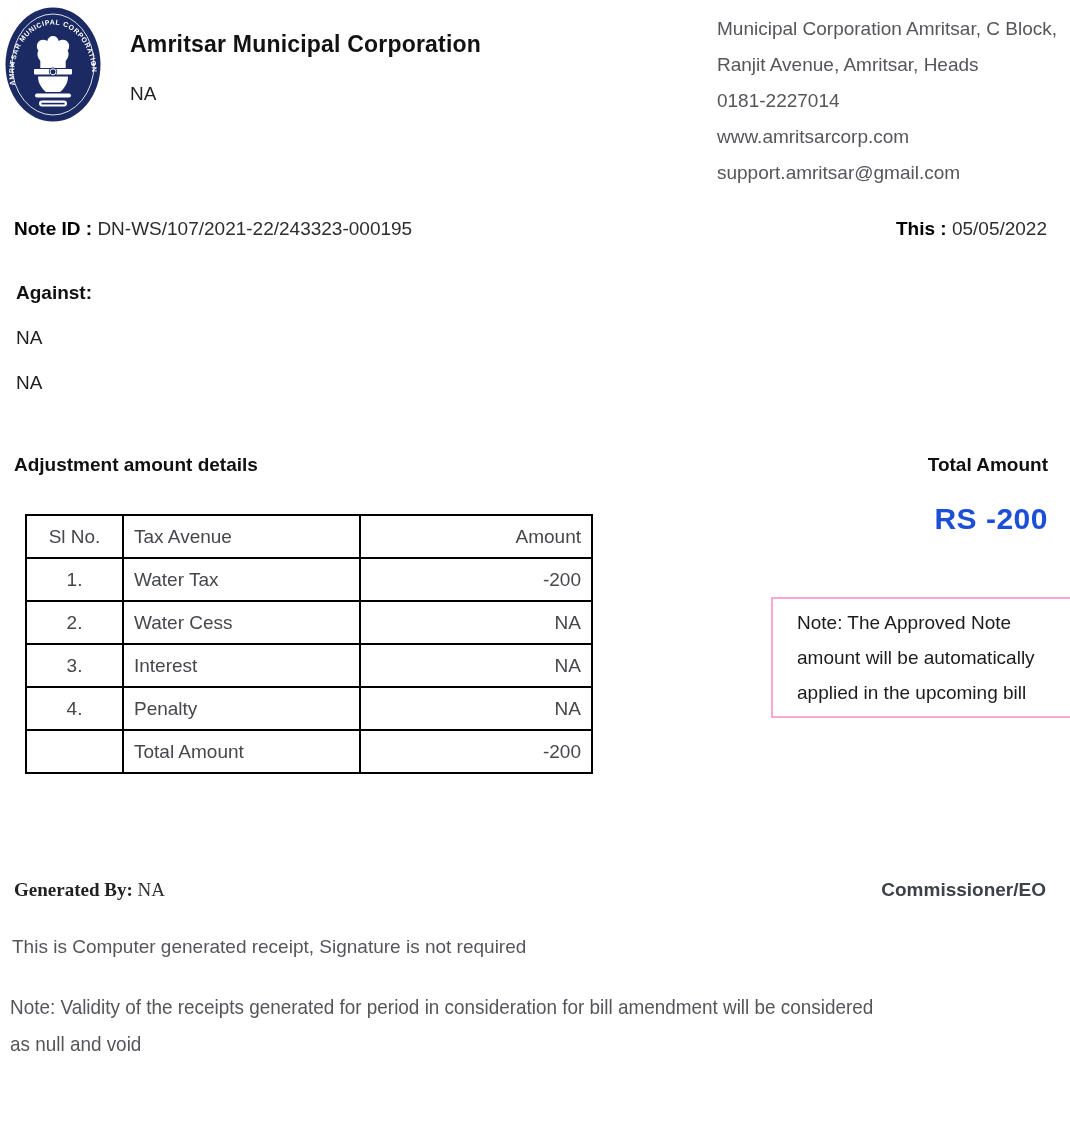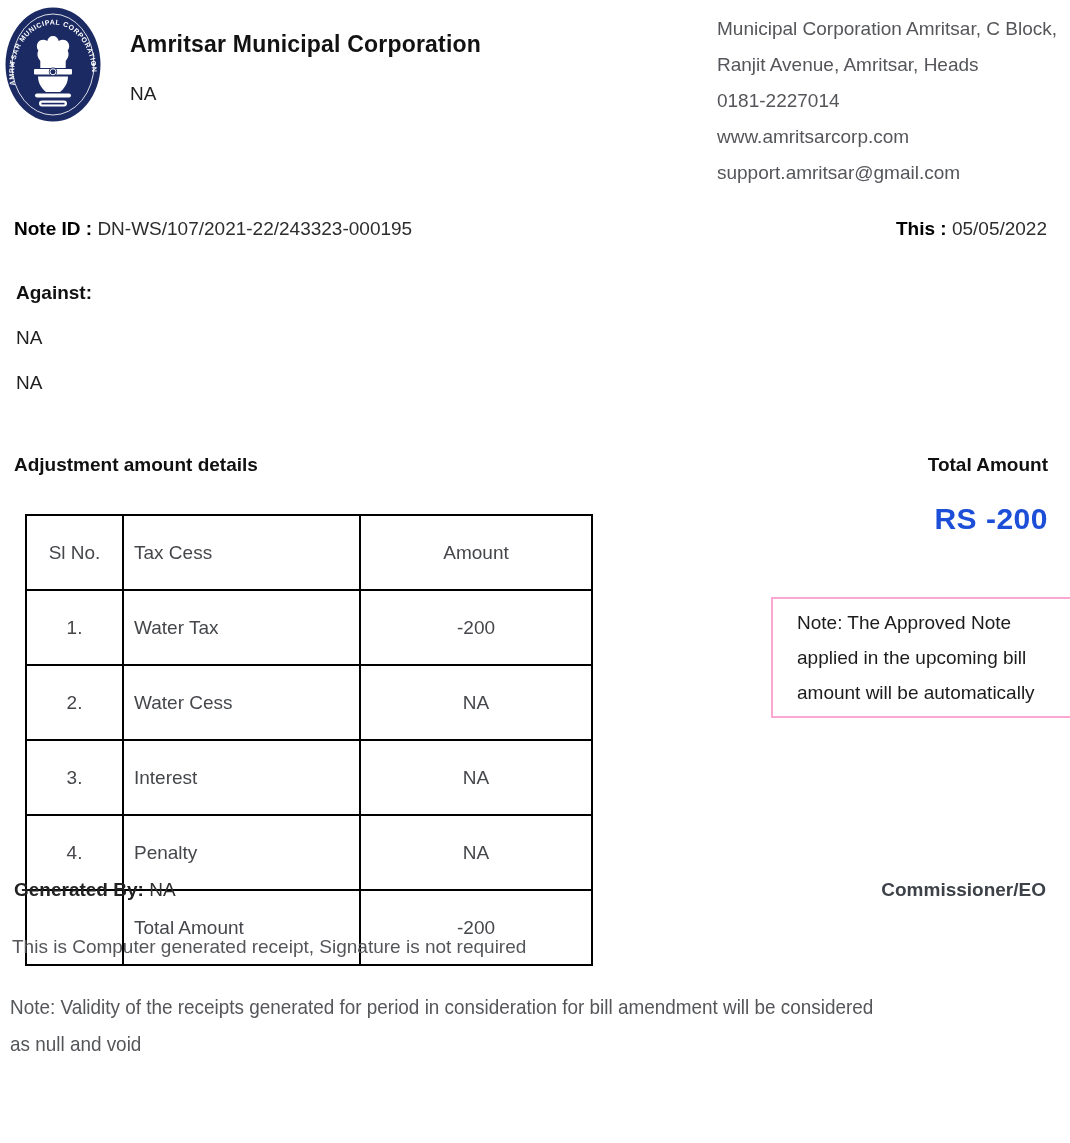--- a/index.html
+++ b/index.html
@@ -21,31 +21,31 @@
   .against-l1    { position:absolute; left:16px; top:327px; font-size:19px; color:#1f1f1f; }
   .against-l2    { position:absolute; left:16px; top:372px; font-size:19px; color:#1f1f1f; }
   
   .section-title { position:absolute; left:14px; top:454px; font-size:19px; font-weight:bold; color:#101010; }
   .total-label   { position:absolute; right:22px; top:454px; font-size:19px; font-weight:bold; color:#101010; }
   .total-value   { position:absolute; right:22px; top:502px; font-size:30px; font-weight:bold; color:#1d4ed8; letter-spacing:.5px; }
   table.adj {
     position:absolute; left:25px; top:514px; width:500px;
     border-collapse:collapse; table-layout:fixed; font-size:19px; color:#45474b;
   }
-  table.adj td { border:2px solid #000; height:41px; padding:16px 10px; font-weight:normal; background:#fff; }
+  table.adj td { border:2px solid #000; height:41px; padding:0 10px; font-weight:normal; background:#fff; }
   td.c-sl  { text-align:center; width:75px; }
   td.c-tax { text-align:left; width:215px; padding-left:15px; }
-  td.c-amt { text-align:center; width:210px; padding-right:12px; }
+  td.c-amt { text-align:right; width:210px; padding-right:12px; }
   .note-box {
     position:absolute; left:771px; top:597px; width:272px;
     border:2px solid #f9a8d4; padding:6px 24px;
     font-size:19px; line-height:35px; color:#1c1c1c;
   }
   
-  .generated-by { position:absolute; left:14px; top:879px; font-size:19px; color:#2f2f2f; }
+  .generated-by { position:absolute; left:14px; top:879px; font-size:19px; color:#2f2f2f;font-family:Liberation Serif, serif; }
   .generated-by .meta-label { color:#222; }
   .signatory    { position:absolute; right:24px; top:879px; font-size:19px; font-weight:bold; color:#3d4148; }
   .receipt-note { position:absolute; left:12px; top:936px; font-size:19px; color:#55565a; }
   .validity     { position:absolute; left:10px; top:988px; width:1190px; font-size:21px; line-height:37px;
                   color:#55565a; transform:scaleX(0.90); transform-origin:left top; }
 </style>
 </head>
 <body>
 
 <div class="page">
@@ -100,21 +100,21 @@
   <div class="against-l2">NA</div>
 
   <div class="section-title">Adjustment amount details</div>
   <div class="total-label">Total Amount</div>
   <div class="total-value">RS -200</div>
 
   <table class="adj">
     <tbody>
       <tr>
         <td class="c-sl">Sl No.</td>
-        <td class="c-tax">Tax Cess</td>
+        <td class="c-tax">Tax Avenue</td>
         <td class="c-amt">Amount</td>
       </tr>
       <tr>
         <td class="c-sl">1.</td>
         <td class="c-tax">Water Tax</td>
         <td class="c-amt">-200</td>
       </tr>
       <tr>
         <td class="c-sl">2.</td>
         <td class="c-tax">Water Cess</td>
@@ -133,22 +133,22 @@
       <tr>
         <td class="c-sl"></td>
         <td class="c-tax">Total Amount</td>
         <td class="c-amt">-200</td>
       </tr>
     </tbody>
   </table>
 
   <div class="note-box">
     <div>Note: The Approved Note</div>
+    <div>amount will be automatically</div>
     <div>applied in the upcoming bill</div>
-    <div>amount will be automatically</div>
   </div>
 
   <div class="generated-by">
     <span class="meta-label">Generated By:</span><span> NA</span>
   </div>
   <div class="signatory">Commissioner/EO</div>
 
   <div class="receipt-note">This is Computer generated receipt, Signature is not required</div>
 
   <div class="validity">

